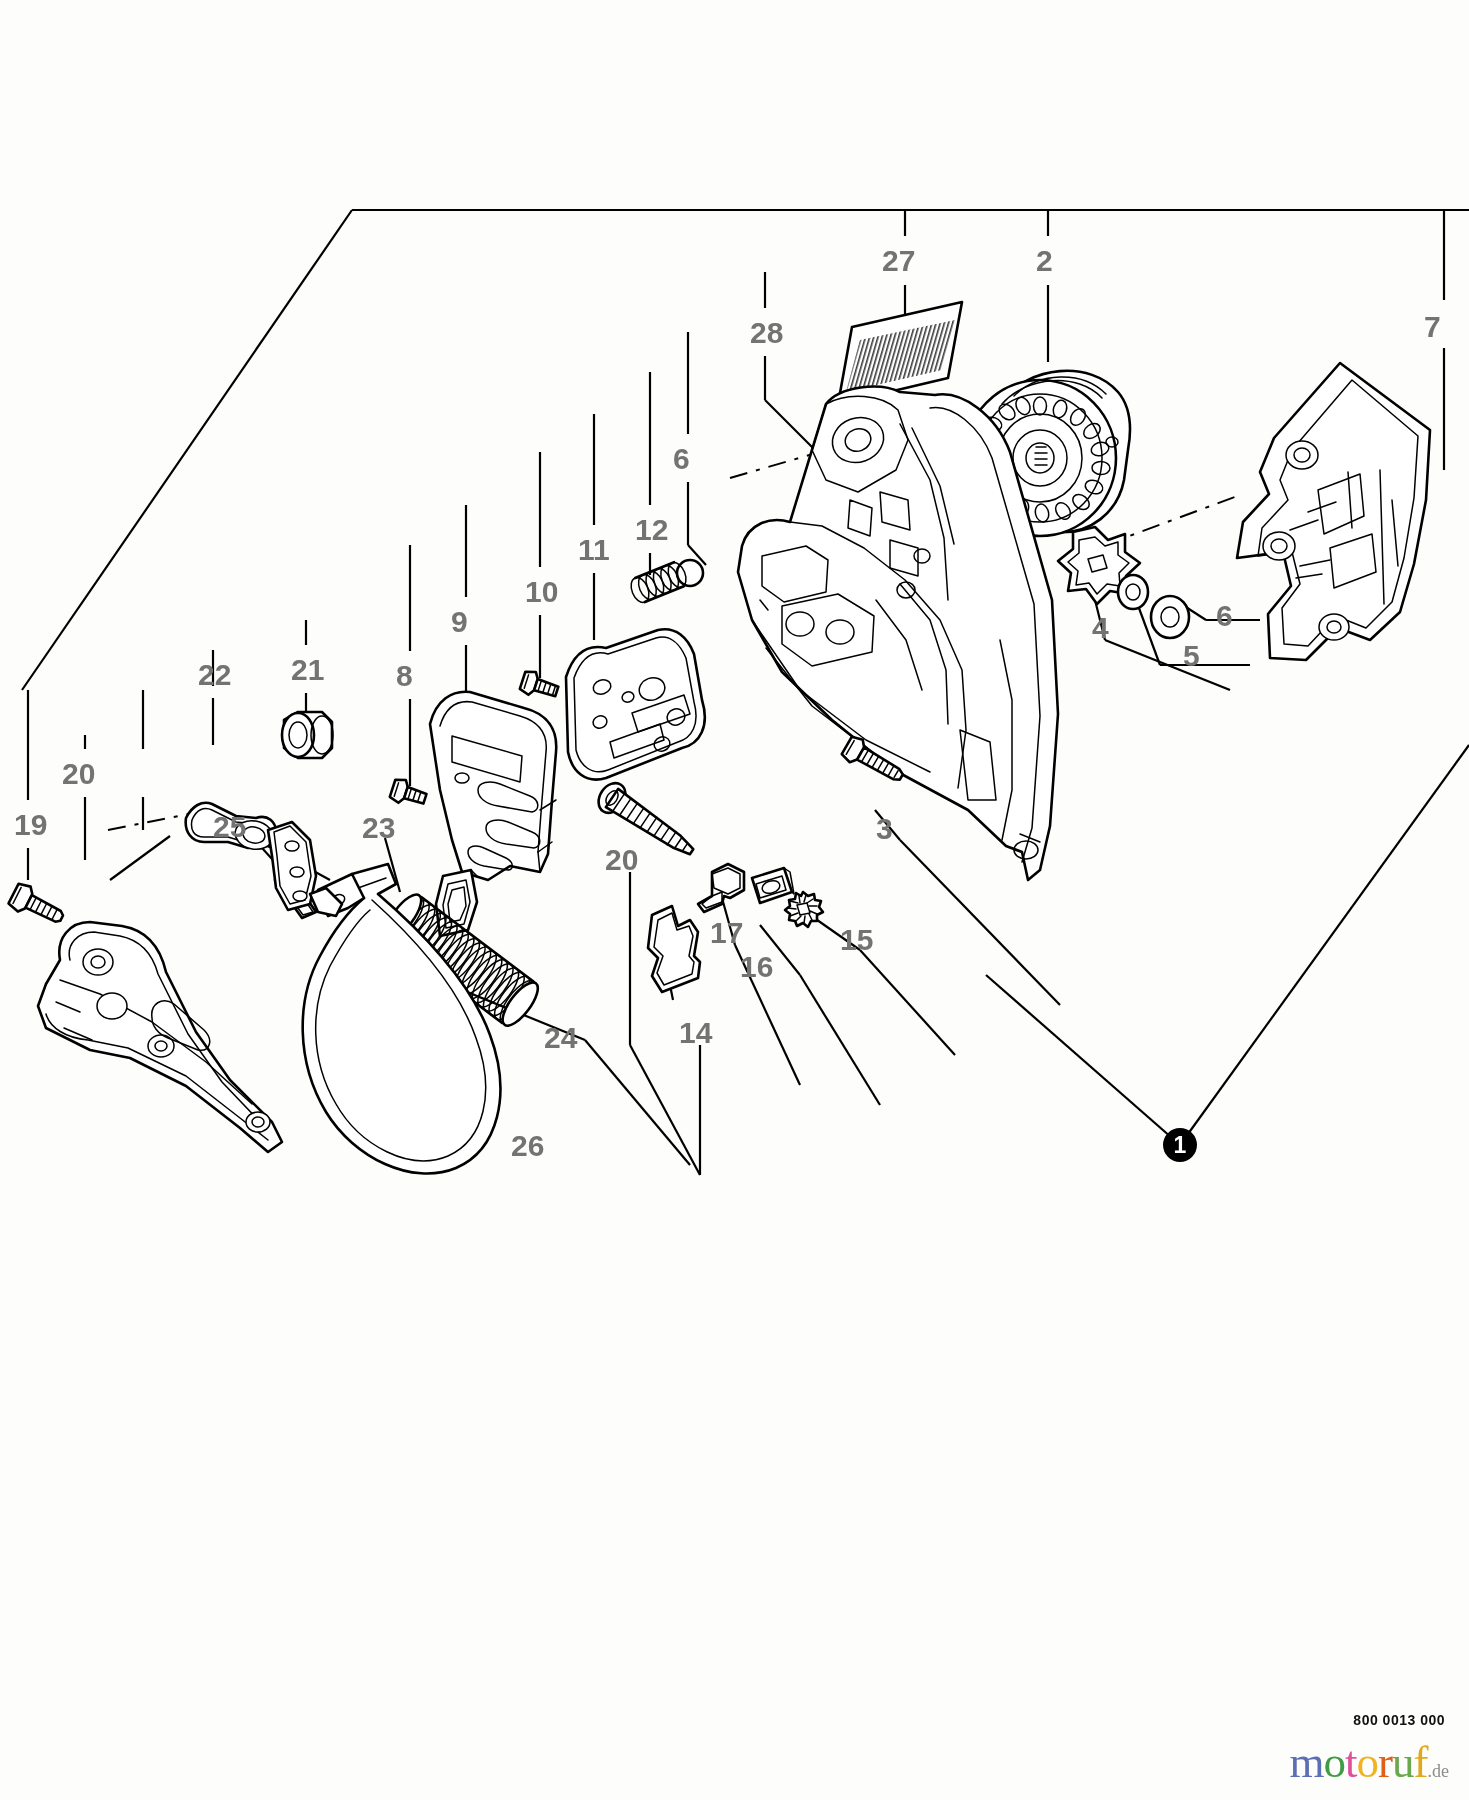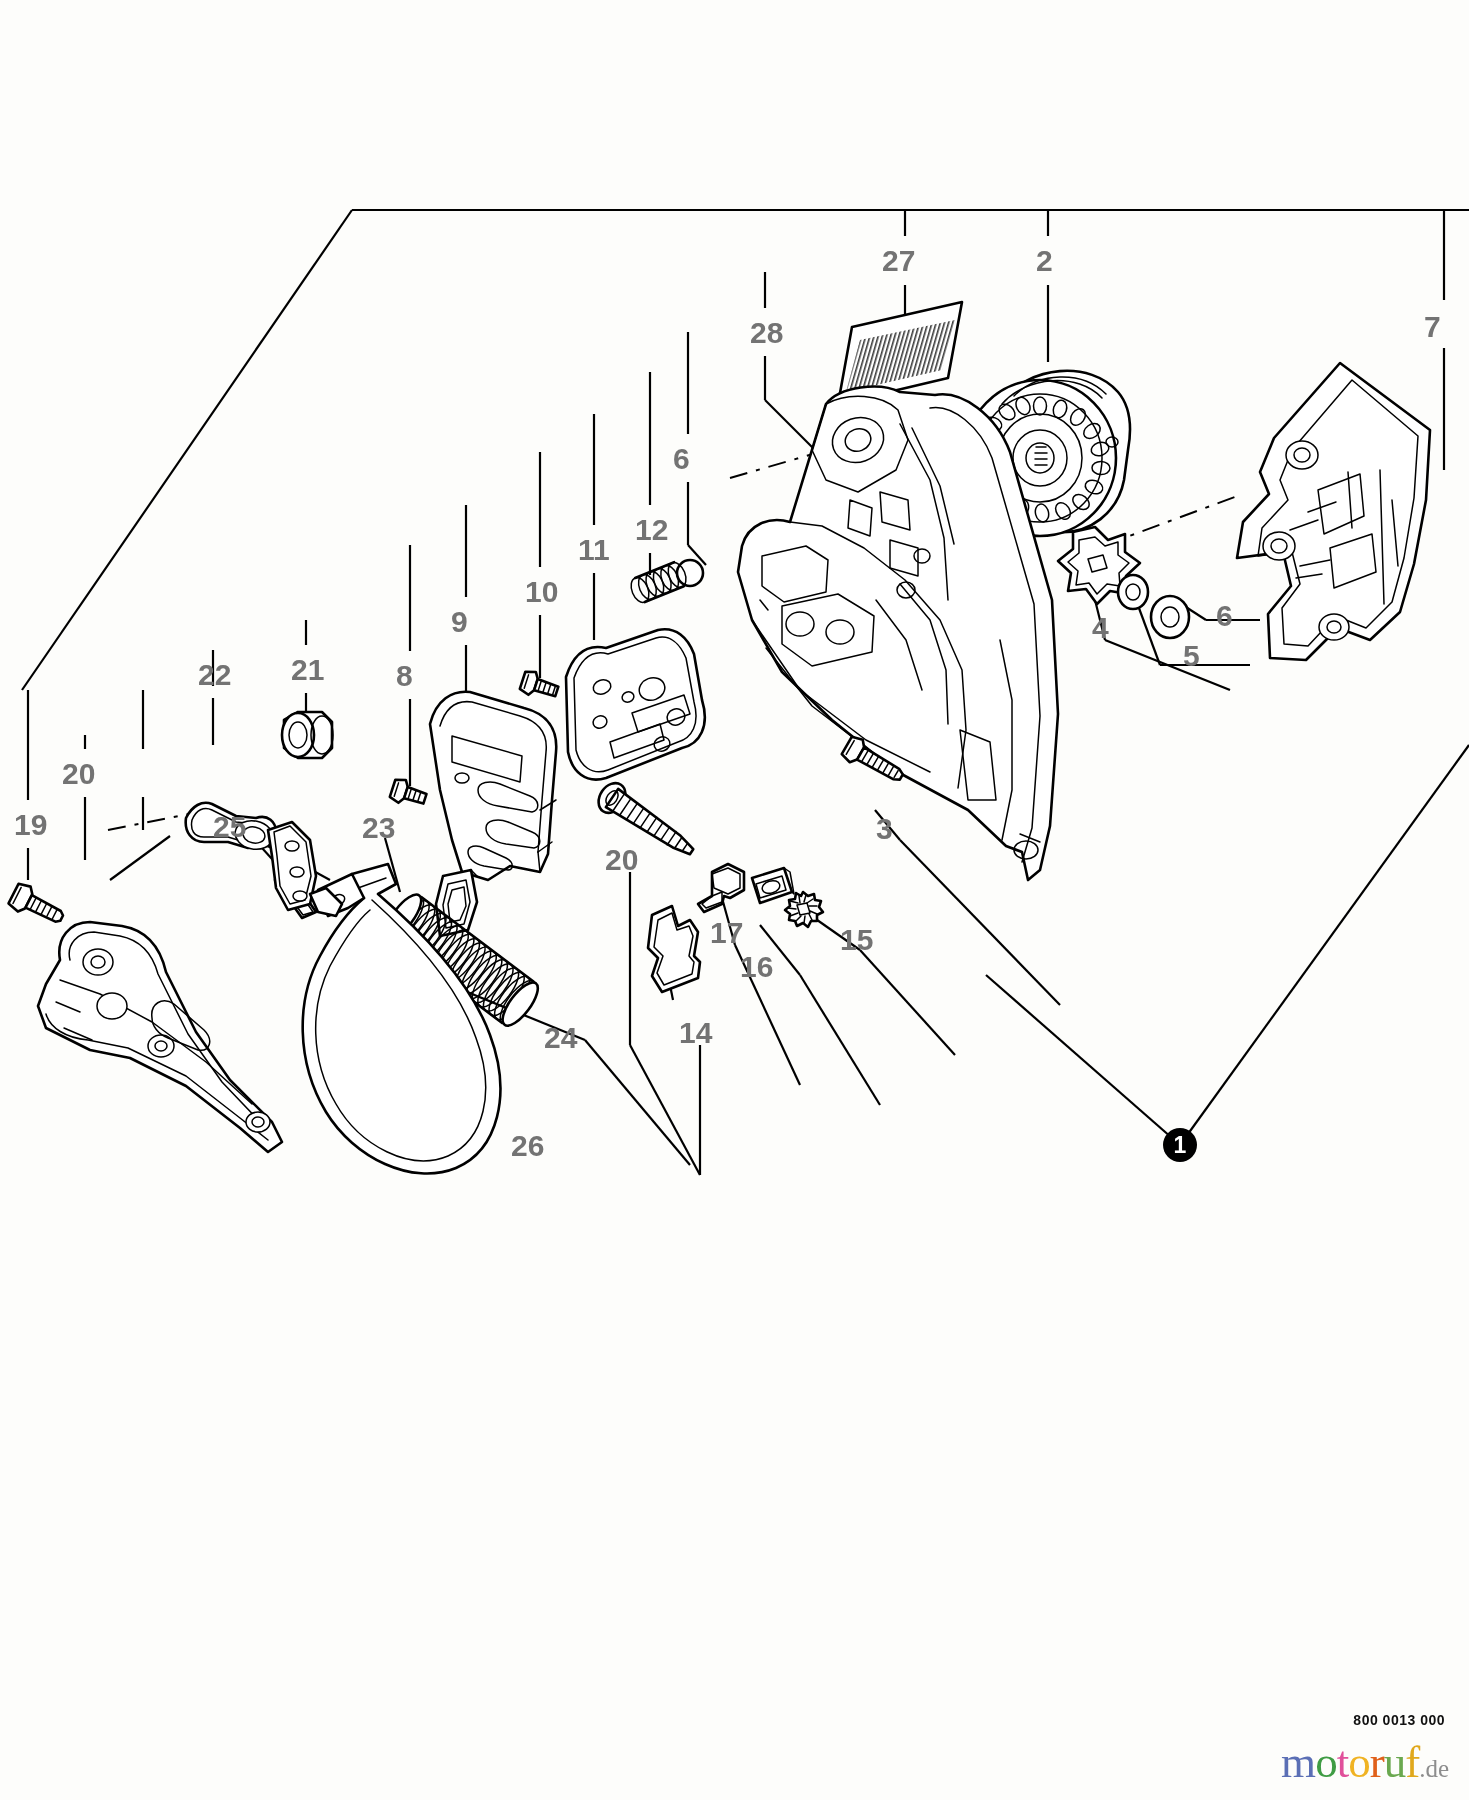--- a/index.html
+++ b/index.html
@@ -38,21 +38,21 @@
   #brandlogo{
     position:absolute;
     right:20px;top:1740px;
     font-family:"Liberation Serif",serif;
     font-size:45px;
     line-height:1;
     letter-spacing:-1px;
     white-space:nowrap;
   }
   #brandlogo .tld{
-    font-size:25px;color:#8d8d8d;letter-spacing:0;
+    font-size:18px;color:#8d8d8d;letter-spacing:0;
   }
   .lg-m{color:#5b6fb5;}
   .lg-o1{color:#3f9c44;}
   .lg-t{color:#e0509a;}
   .lg-o2{color:#f0b323;}
   .lg-r{color:#e0601a;}
   .lg-u{color:#6aa84f;}
   .lg-f{color:#e0a81c;}
 </style>
 </head>

